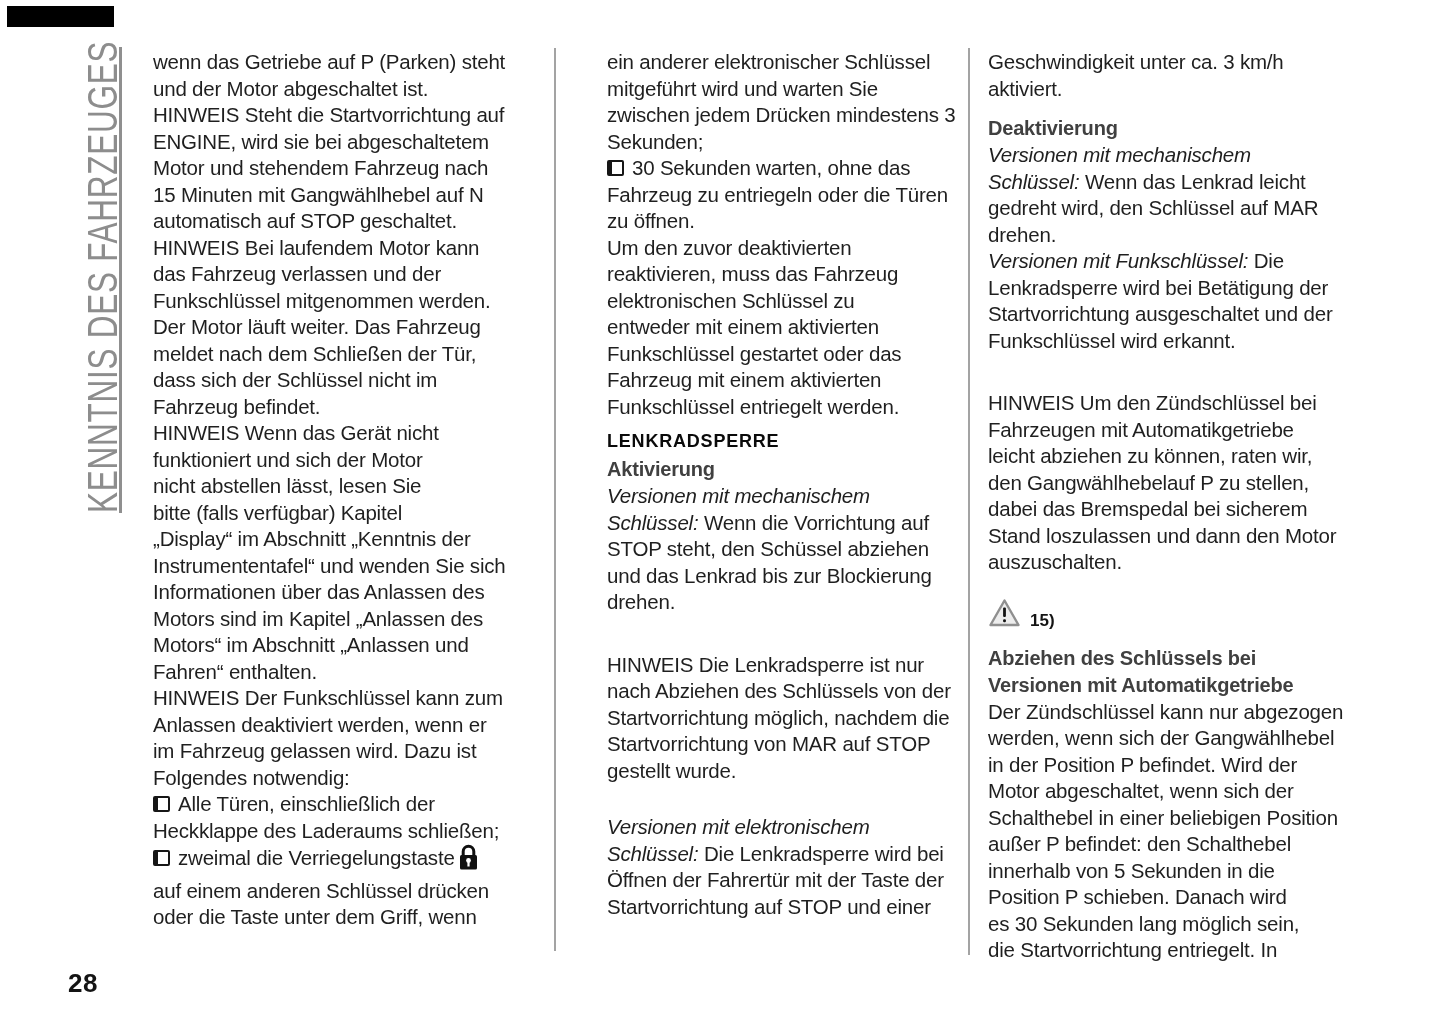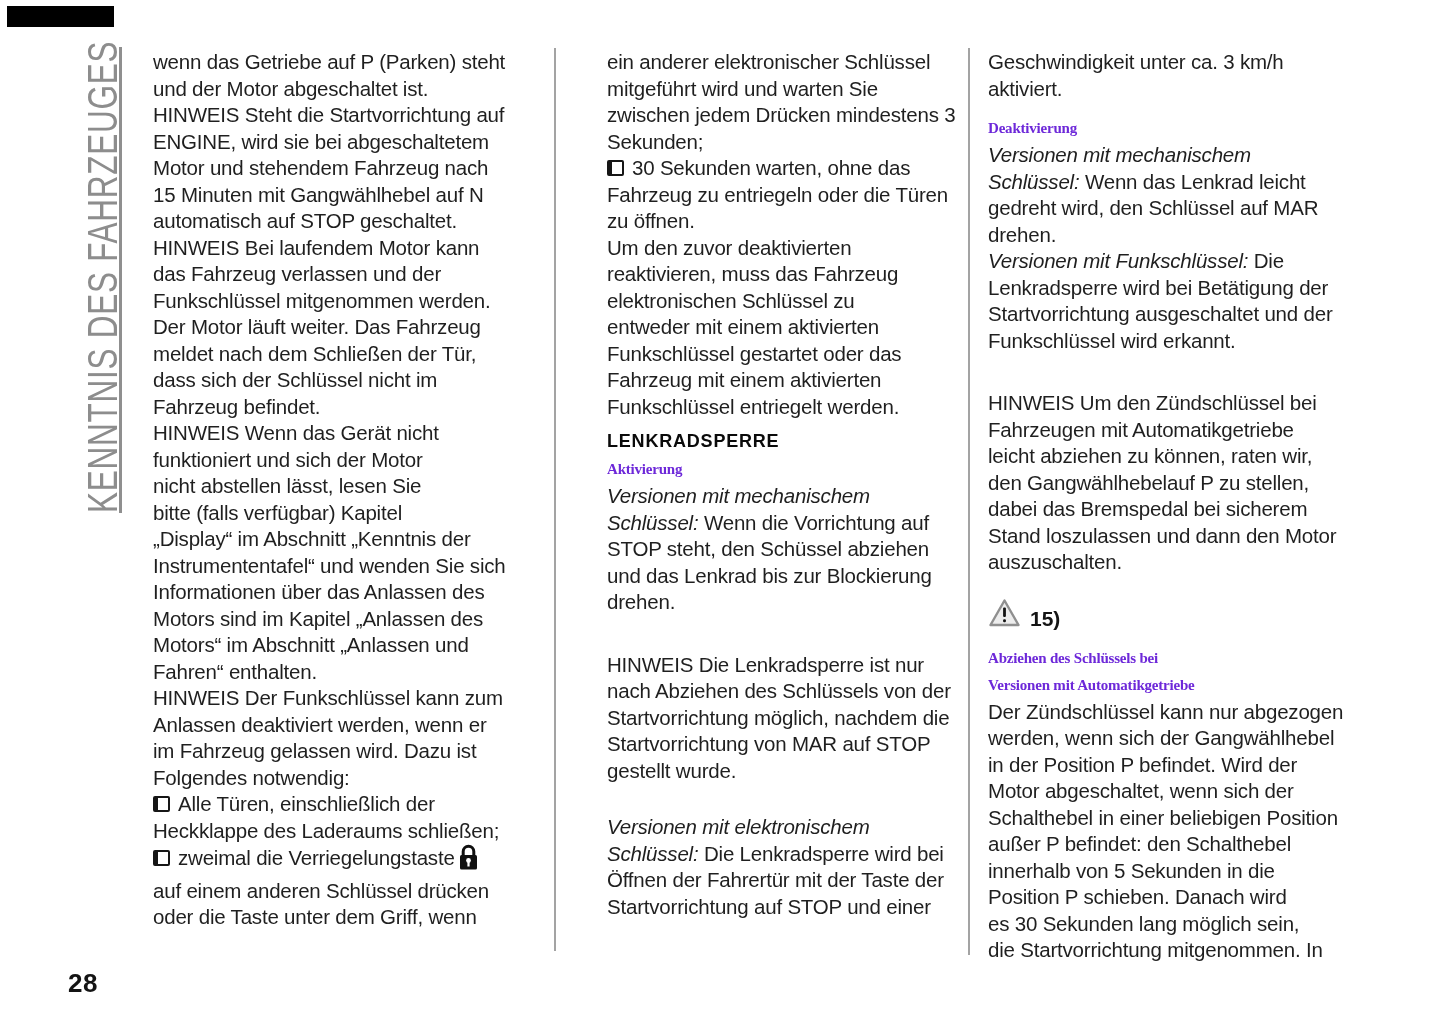--- a/index.html
+++ b/index.html
@@ -14,26 +14,26 @@
   .divider{position:absolute;top:48px;width:2px;background:#a3a3a3;}
   .divider-1{left:554px;height:903px;}
   .divider-2{left:968px;height:907px;}
   .col{position:absolute;top:49px;}
   .col-1{left:153px;width:404px;}
   .col-2{left:607px;width:394px;}
   .col-3{left:988px;width:400px;}
   .line{font-size:20.5px;line-height:26.5px;letter-spacing:-0.2px;white-space:pre;}
   .italic{font-style:italic;}
   .h2{font-size:18px;font-weight:bold;letter-spacing:0.8px;line-height:29px;color:#0a0a0a;}
-  .h3{font-size:15px;font-weight:bold;line-height:27px;letter-spacing:-0.2px;color:#6d28d9;white-space:pre;font-family:Liberation Serif, serif;}
+  .h3{font-size:20px;font-weight:bold;line-height:27px;letter-spacing:-0.2px;color:#404040;white-space:pre;}
   .bullet{display:inline-block;width:10px;height:12px;border:2.5px solid #161616;
        border-left-width:5px;border-radius:2px;margin-right:8px;vertical-align:-1px;}
   .icon-lock{display:inline-block;vertical-align:-6px;margin-left:3px;}
   .warning-row{display:flex;align-items:flex-end;gap:9px;height:34px;}
-  .warning-label{font-size:21px;font-weight:bold;color:#141414;padding-bottom:1px;}
+  .warning-label{font-size:17px;font-weight:bold;color:#141414;padding-bottom:1px;}
   .page-number{position:absolute;left:68px;top:968px;font-size:26px;font-weight:bold;
        letter-spacing:0.5px;color:#141414;}
 </style>
 </head>
 <body>
 
 <div class="page">
   <div class="chapter-tab"></div>
   <div class="sidebar-title">KENNTNIS DES FAHRZEUGES</div>
   <div class="sidebar-rule"></div>
@@ -164,17 +164,17 @@
       <div class="para">
         <div class="line"><span>Der Zündschlüssel kann nur abgezogen</span></div>
         <div class="line"><span>werden, wenn sich der Gangwählhebel</span></div>
         <div class="line"><span>in der Position P befindet. Wird der</span></div>
         <div class="line"><span>Motor abgeschaltet, wenn sich der</span></div>
         <div class="line"><span>Schalthebel in einer beliebigen Position</span></div>
         <div class="line"><span>außer P befindet: den Schalthebel</span></div>
         <div class="line"><span>innerhalb von 5 Sekunden in die</span></div>
         <div class="line"><span>Position P schieben. Danach wird</span></div>
         <div class="line"><span>es 30 Sekunden lang möglich sein,</span></div>
-        <div class="line"><span>die Startvorrichtung mitgenommen. In</span></div>
+        <div class="line"><span>die Startvorrichtung entriegelt. In</span></div>
       </div>
     </div>
   <div class="page-number">28</div>
 </div>
 
 </body></html>

